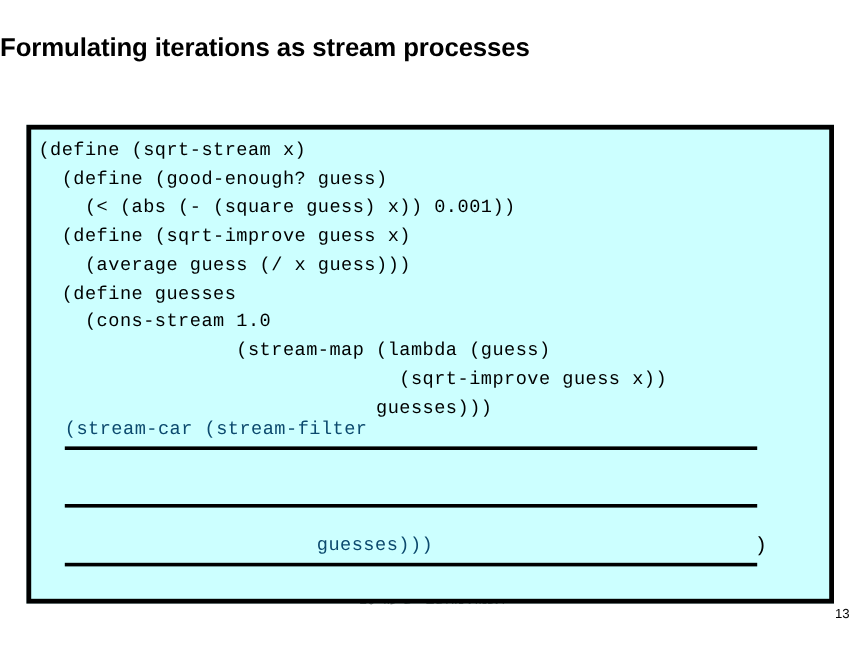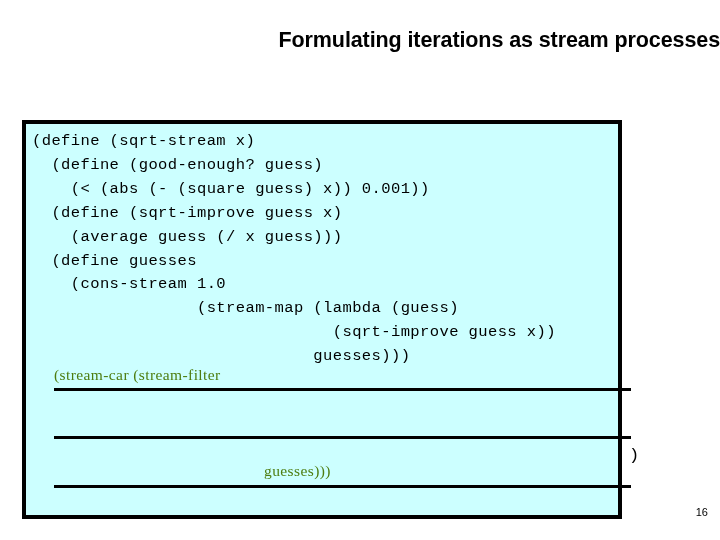--- a/index.html
+++ b/index.html
@@ -14,21 +14,21 @@
     overflow: hidden;
     font-family: "Liberation Sans", sans-serif;
   }
 
   
   .slide-title {
     position: absolute;
     left: 0;
     top: 28px;
     width: 720px;
-    text-align: right;
+    text-align: left;
     font-family: "Liberation Sans", sans-serif;
     font-weight: bold;
     font-size: 21.5px;
     line-height: 25px;
     color: #000000;
     letter-spacing: -0.1px;
   }
   .slide-title .line2 {
     display: block;
   }
@@ -56,27 +56,26 @@
     font-family: "Liberation Sans", sans-serif;
     font-size: 11px;
     color: #000000;
   }
 
   
   .code-box {
     position: absolute;
     left: 22px;
     top: 104px;
-    width: 600px;
+    width: 673px;
     height: 399px;
     box-sizing: border-box;
     background: #ccffff;
     border: 4px solid #000000;
     overflow: visible;
-    margin-top: 16px;
   }
   .code-inner {
     position: relative;
     width: 100%;
     height: 100%;
   }
 
   pre.code-block {
     margin: 0;
     padding: 6px 0 0 6px;
@@ -86,24 +85,24 @@
     color: #000000;
     white-space: pre;
     letter-spacing: 0.4px;
   }
 
   
   .code-lower {
     position: absolute;
     left: 0;
     margin: 0;
-    font-family: Liberation Serif, serif;
+    font-family: Liberation Mono, monospace;
     font-size: 15.5px;
     line-height: 23.9px;
-    color: #4d7c0f;
+    color: #0c4a6e;
     white-space: pre;
     letter-spacing: 0.4px;
   }
   .code-lower.l1 { top: 239px; padding-left: 28px; }
   .code-lower.l2 { top: 287px; padding-left: 230px; }
   .code-lower.l3 { top: 335px; padding-left: 238px; }
 
   
   .rule {
     position: absolute;
@@ -156,13 +155,13 @@
     <div class="rule r2"></div>
 
     <pre class="code-lower l3">guesses)))</pre>
     <div class="rule r3"></div>
 
   </div>
 </div>
 
 <div class="trailing-paren">)</div>
 
-<div class="page-number">16</div>
+<div class="page-number">13</div>
 
 </body></html>

